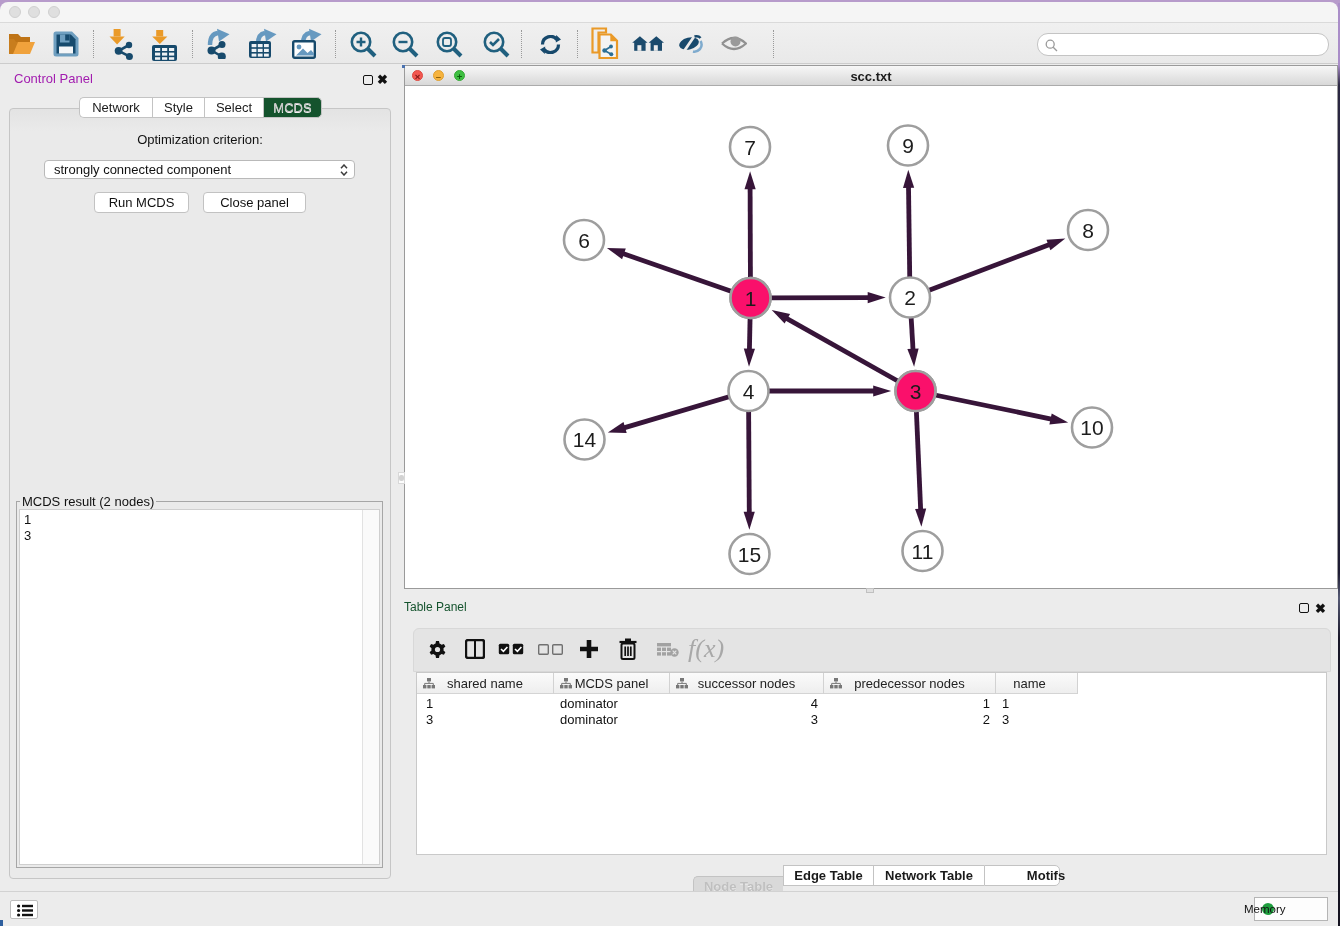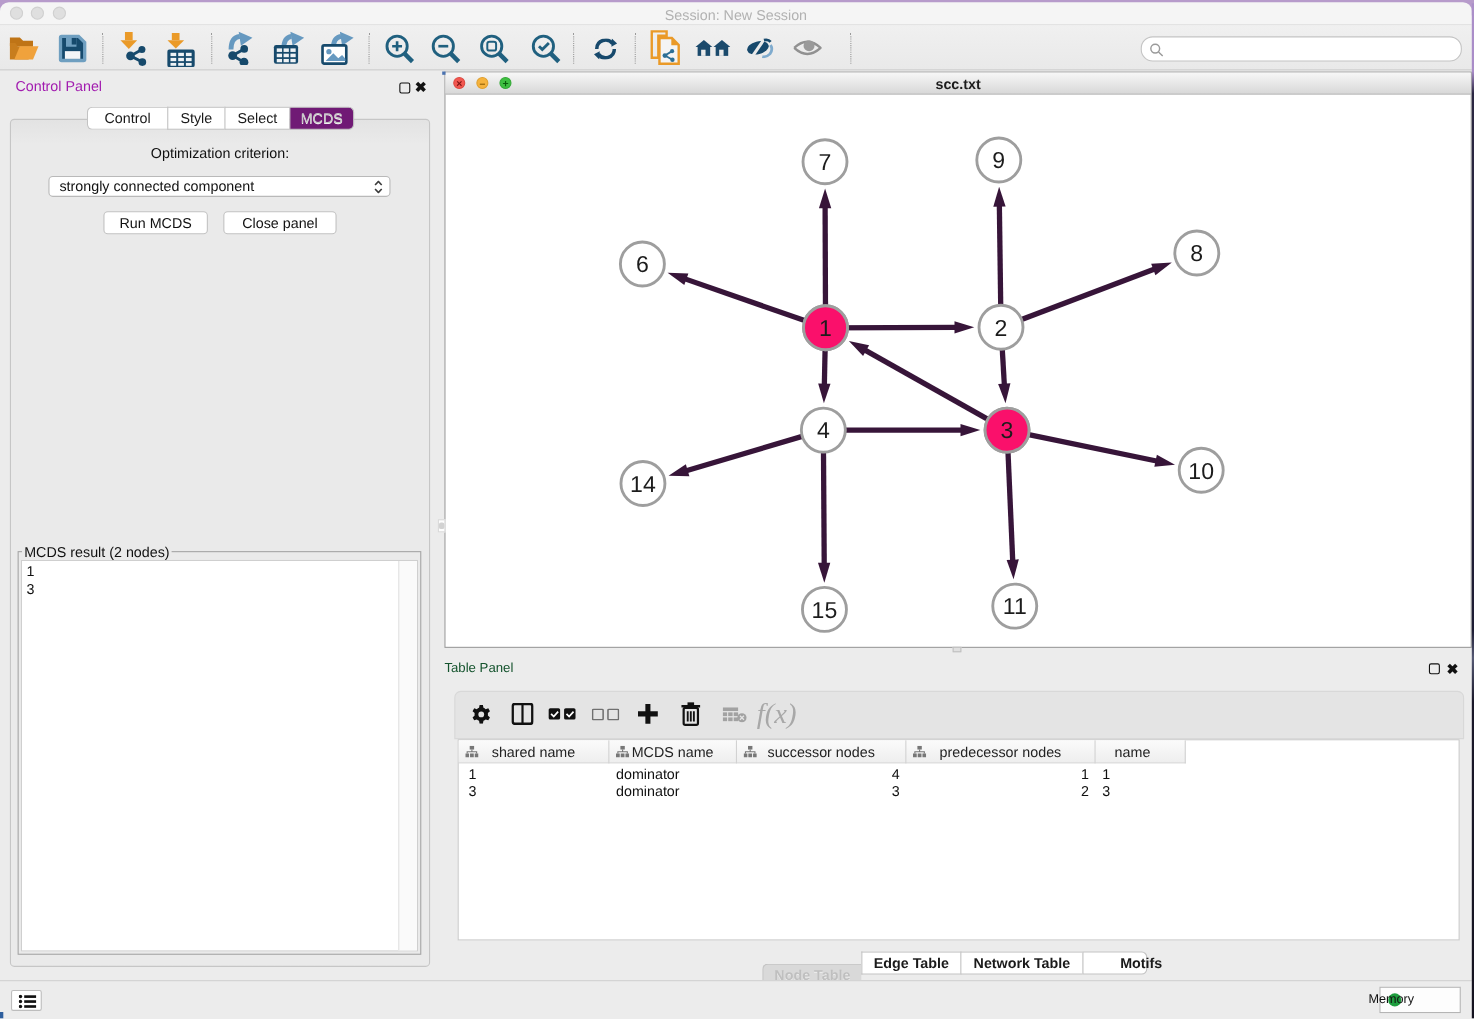--- a/index.html
+++ b/index.html
@@ -18,21 +18,21 @@
 .ticon { position:absolute; top:0; }
 #searchbox { position:absolute; left:1037px; top:33px; width:292px; height:23px; background:#fff; border:1px solid #c4c4c4; border-radius:11px; }
 
 #cp-title { left:14px; top:71px; font-size:13px; color:#a21caf; }
 #cp-float { left:363px; top:75px; width:10px; height:10px; border:1.5px solid #111; border-radius:2px; }
 #cp-close { left:377px; top:72px; font-size:13px; font-weight:bold; color:#111; }
 #cp-pane { left:9px; top:108px; width:382px; height:771px; background:linear-gradient(#e3e3e3, #eaeaea 22px, #eaeaea); border:1px solid #c6c6c6; border-radius:4px; }
 #cp-tabs { left:79px; top:97px; height:21px; display:flex; }
 .tab { height:21px; font-size:13px; font-weight:400; color:#1a1a1a; background:#fff; border:1px solid #c3c3c3; border-right:none; display:flex; align-items:center; justify-content:center; }
 .tab:first-child { border-radius:5px 0 0 5px; }
-.tab.last { border-radius:0 5px 5px 0; border-right:1px solid #c3c3c3; background:#701a75; color:#c7c7c7; text-shadow:0 1px 0 #f2f2f2; }
+.tab.last { border-radius:0 5px 5px 0; border-right:1px solid #c3c3c3; background:#14532d; color:#c7c7c7; text-shadow:0 1px 0 #f2f2f2; }
 #opt-label { left:9px; top:132px; width:382px; text-align:center; font-size:13px; color:#111; }
 #cp-select { left:44px; top:160px; width:311px; height:19px; background:#fff; border:1px solid #b9b9b9; border-radius:4px; font-size:13px; color:#111; padding-left:9px; line-height:18px; }
 .cbtn { position:absolute; top:192px; height:21px; background:#fff; border:1px solid #c2c2c2; border-radius:4px; font-size:13px; color:#111; text-align:center; line-height:19px; }
 #fieldset { left:16px; top:501px; width:367px; height:367px; border:1px solid #a6a6a6; }
 #legend { left:20px; top:494px; background:#eaeaea; font-size:13px; color:#111; padding:0 2px; }
 #resultbox { left:19px; top:509px; width:361px; height:356px; background:#fff; border:1px solid #cfcfcf; font-size:13px; color:#111; line-height:16px; padding:2px 0 0 4px; }
 #resultscroll { left:362px; top:510px; width:17px; height:354px; background:#fafafa; border-left:1px solid #e2e2e2; }
 
 #netwin { left:404px; top:65px; width:934px; height:524px; border:1px solid #9a9a9a; background:#fff; }
 #nettitle { position:absolute; left:0; top:0; width:932px; height:20px; background:linear-gradient(#f7f7f7,#d8d8d8); border-bottom:1px solid #ababab; }
@@ -61,21 +61,20 @@
 #memdot { left:1262px; top:903px; width:12px; height:12px; border-radius:50%; background:#1e9e3e; }
 </style>
 </head>
 <body>
 <div id="purpletop" class="abs"></div>
 <div id="rightedge" class="abs"></div>
 <div id="titlebar" class="abs">
   <div class="tl" style="left:9px;"></div>
   <div class="tl" style="left:28px;"></div>
   <div class="tl" style="left:48px;"></div>
-  <div id="apptitle">Session: New Session</div>
 </div>
 <div id="toolbar" class="abs">
   <svg class="ticon" style="left:7px;top:8px;" width="30" height="26" viewBox="0 0 30 26">
     <path d="M2 3 h9 l3 3 h9 v5 H2 z" fill="#bf7416"></path>
     <path d="M2 23 L2 8 h5 l2 3 h14 l-4 12 z" fill="#c87d1d"></path>
     <path d="M6 23 L11 11 h17 L23 23 z" fill="#f0a23c"></path>
   </svg>
   <svg class="ticon" style="left:52px;top:7px;" width="28" height="28" viewBox="0 0 28 28">
     <path d="M1.5 4 a2.5 2.5 0 0 1 2.5 -2.5 H20 L26.5 8 V24 a2.5 2.5 0 0 1 -2.5 2.5 H4 a2.5 2.5 0 0 1 -2.5 -2.5 z" fill="#6f9fc0"></path>
     <path d="M4.5 4.5 H18.8 L23.5 9.2 V23.5 H4.5 z" fill="#164a6d"></path>
@@ -203,21 +202,21 @@
     <circle cx="5.2" cy="5.2" r="4" fill="none" stroke="#9a9a9a" stroke-width="1.3"></circle>
     <line x1="8.2" y1="8.2" x2="12" y2="12" stroke="#9a9a9a" stroke-width="1.3"></line>
   </svg>
 </div>
 
 <div id="cp-title" class="abs">Control Panel</div>
 <div id="cp-float" class="abs"></div>
 <div id="cp-close" class="abs">✖</div>
 <div id="cp-pane" class="abs"></div>
 <div id="cp-tabs" class="abs">
-  <div class="tab" style="width:73px;">Control</div>
+  <div class="tab" style="width:73px;">Network</div>
   <div class="tab" style="width:52px;">Style</div>
   <div class="tab" style="width:59px;">Select</div>
   <div class="tab last" style="width:59px;">MCDS</div>
 </div>
 <div id="opt-label" class="abs">Optimization criterion:</div>
 <div id="cp-select" class="abs">strongly connected component
   <svg class="abs" style="right:6px;top:3px;" width="8" height="12" viewBox="0 0 8 12">
       <path d="M1 4.2 L4 1 L7 4.2" fill="none" stroke="#3c3c3c" stroke-width="1.5"></path>
       <path d="M1 7.8 L4 11 L7 7.8" fill="none" stroke="#3c3c3c" stroke-width="1.5"></path>
     </svg>
@@ -346,21 +345,21 @@
         <rect x="10" y="9.2" width="4" height="3.4"></rect>
       </g>
     <circle cx="17.5" cy="9.5" r="4.2" fill="#a2a2a2"></circle>
     <path d="M15.7 7.7 l3.6 3.6 M19.3 7.7 l-3.6 3.6" stroke="#e4e4e4" stroke-width="1.2"></path>
   </svg>
   <div class="abs" style="left:274px;top:5px;font-family:'Liberation Serif',serif;font-style:italic;font-size:26px;color:#a8a8a8;">f(x)</div>
 </div>
 <div id="tp-table" class="abs">
   <div id="tp-header">
     <div class="hcell" style="left:0;width:137px;">shared name</div>
-    <div class="hcell" style="left:137px;width:116px;">MCDS name</div>
+    <div class="hcell" style="left:137px;width:116px;">MCDS panel</div>
     <div class="hcell" style="left:253px;width:154px;">successor nodes</div>
     <div class="hcell" style="left:407px;width:172px;">predecessor nodes</div>
     <div class="hcell" style="left:579px;width:82px;padding-right:14px;">name</div>
     <svg class="hicon" style="left:6px;" width="12" height="11" viewBox="0 0 12 11">
         <g fill="#777">
           <rect x="4" y="0" width="4" height="3.4"></rect>
           <rect x="0" y="7" width="3.4" height="3.4"></rect>
           <rect x="4.3" y="7" width="3.4" height="3.4"></rect>
           <rect x="8.6" y="7" width="3.4" height="3.4"></rect>
           <path d="M6 3.4 v2 M1.7 7 v-1.6 h8.6 V7" stroke="#777" fill="none" stroke-width="1"></path>
@@ -402,21 +401,21 @@
   <div class="rcell" style="left:9px;top:39px;">3</div>
   <div class="rcell" style="left:143px;top:39px;">dominator</div>
   <div class="rcell" style="left:253px;top:39px;width:148px;text-align:right;">3</div>
   <div class="rcell" style="left:407px;top:39px;width:166px;text-align:right;">2</div>
   <div class="rcell" style="left:585px;top:39px;">3</div>
 </div>
 <div id="bt-tabs" class="abs">
   <div class="btab first" style="width:90px;margin-top:11px;">Node Table</div>
   <div class="btab" style="width:90px;">Edge Table</div>
   <div class="btab" style="width:111px;">Network Table</div>
-  <div class="btab last" style="width:59px;padding-left:48px;">Motifs</div>
+  <div class="btab last" style="width:76px;padding-left:48px;">Motifs</div>
 </div>
 
 <div id="statusbar" class="abs"></div>
 <div class="abs" style="left:398px;top:472px;width:7px;height:12px;background:#fdfdfd;border:1px solid #d8d8d8;"></div>
 <div class="abs" style="left:399px;top:475px;width:5px;height:6px;background:#d2d2d2;border-radius:2px;"></div>
 <div class="abs" style="left:866px;top:588px;width:8px;height:5px;background:#e0e0e0;border:1px solid #c0c0c0;z-index:95;"></div>
 <div class="abs" style="left:0;top:920px;width:3px;height:6px;background:#2e5f9e;"></div>
 <div class="abs" style="left:402px;top:65px;width:3px;height:3px;background:#4a72b0;"></div>
 <div id="listbtn" class="abs">
   <svg style="position:absolute;left:6px;top:3px;" width="16" height="13" viewBox="0 0 16 13">

